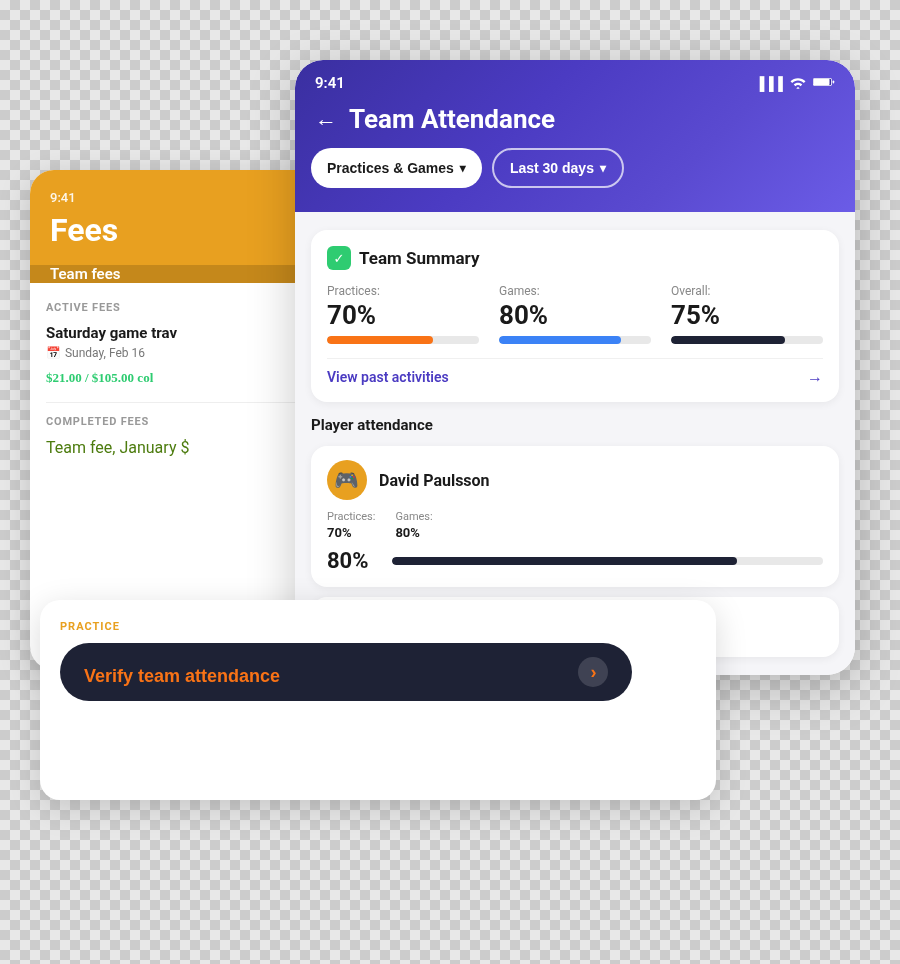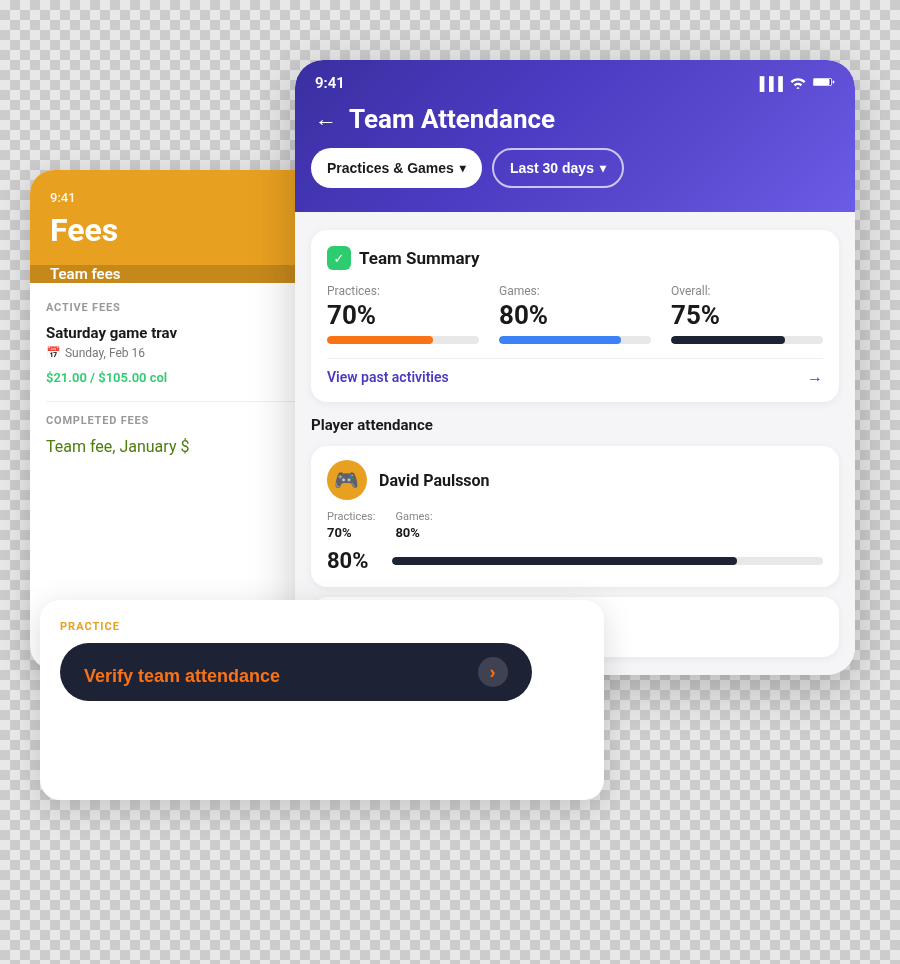--- a/index.html
+++ b/index.html
@@ -81,38 +81,39 @@
       display: flex;
       align-items: center;
       gap: 4px;
       margin-bottom: 10px;
     }
     .fee-amount {
       font-size: 13px;
       color: #2ecc71;
       font-weight: 600;
       margin-bottom: 16px;
+      font-family: Liberation Serif, serif;
     }
     .fees-divider {
       border: none;
       border-top: 1px solid #eee;
       margin: 12px 0;
     }
     .completed-fee-item {
       font-size: 16px;
       color: #4d7c0f;
       margin-top: 0;
     }
 
     
     .practice-card {
       position: absolute;
       left: 40px;
       top: 600px;
-      width: 564px;
+      width: 676px;
       height: 200px;
       background: #fff;
       border-radius: 20px;
       box-shadow: 0 8px 32px rgba(0,0,0,0.15);
       z-index: 3;
       padding: 20px 20px 20px 20px;
       overflow: hidden;
     }
     .practice-label {
       color: #e8a020;

